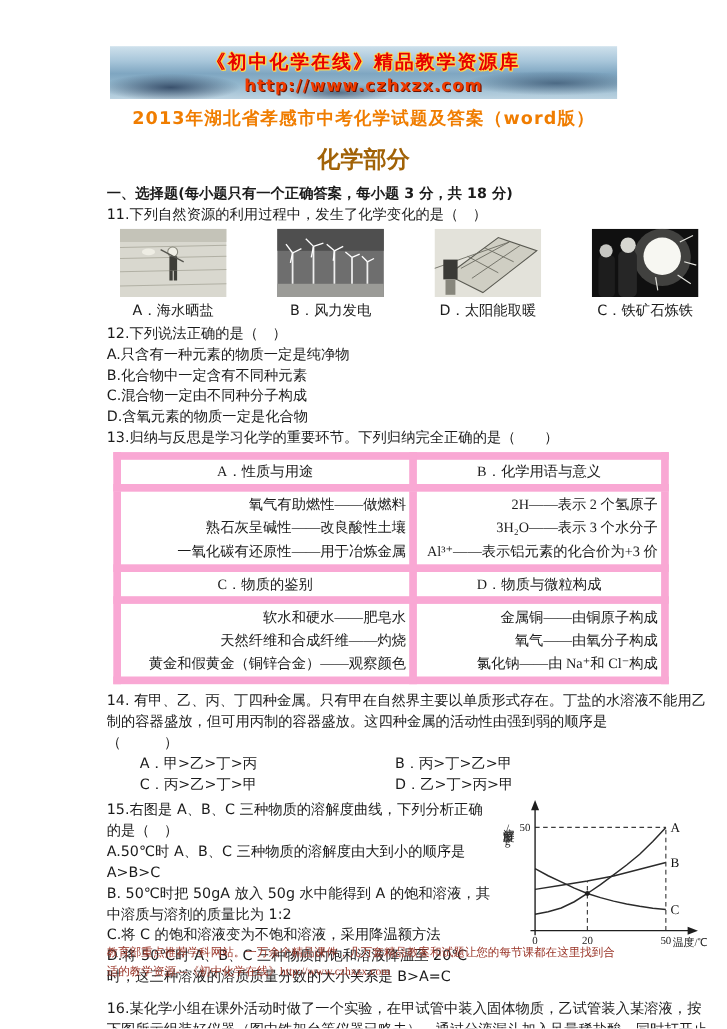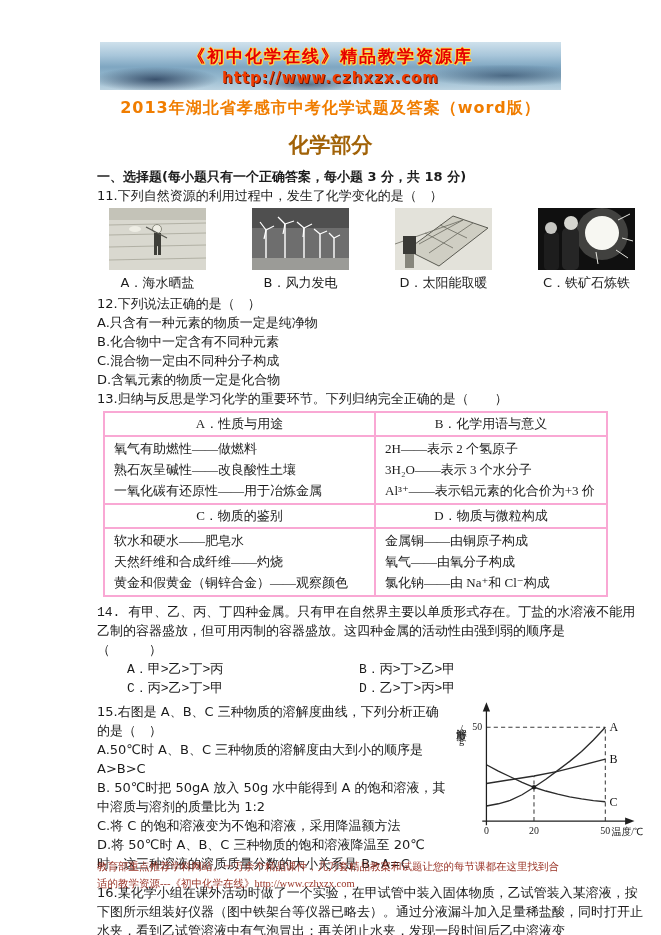--- a/index.html
+++ b/index.html
@@ -31,27 +31,27 @@
 
   
   .photo-row { display:flex; justify-content:space-between; margin:3px 10px 2px 12px; }
   .photo { width:97px; }
   .photo svg { display:block; width:97px; height:62px; }
   .photo-caption { margin-top:3px; text-align:center; font-size:13px; white-space:nowrap; }
 
   
   table.q13 { border-collapse:collapse; width:505px; margin:3px 0 6px 6px;
     font-family:"Liberation Serif","DejaVu Serif",serif; font-size:13px; }
-  table.q13 td { border:2px solid #f9a8d4; vertical-align:top; }
+  table.q13 td { border:7px solid #f9a8d4; vertical-align:top; }
   td.th { text-align:center; padding:1px 0; line-height:20px; }
-  td.tc { padding:1px 3px 2px 9px; }
+  td.tc { padding:1px 3px 2px 9px;text-align:right; }
   td.tc div { line-height:21px; white-space:nowrap; }
 
   
-  .q14 { margin-top:5px;font-family:Liberation Mono, monospace; }
+  .q14 { margin-top:5px; }
   .blank-line { margin:0; }
   .opts-2col { display:grid; grid-template-columns:232px 1fr; padding-left:30px; }
 
   
   .q15 { margin-top:4px; }
   .fig { float:right; width:192px; height:150px; position:relative; margin:-4px 0 2px 5px; }
   .fig svg { width:192px; height:146px; }
   .ylab { position:absolute; left:2px; top:22px; writing-mode:vertical-rl; text-orientation:upright;
     font-size:10.5px; line-height:12px; letter-spacing:1px; color:#222;
     font-family:"Liberation Serif","DejaVu Serif",serif; }

